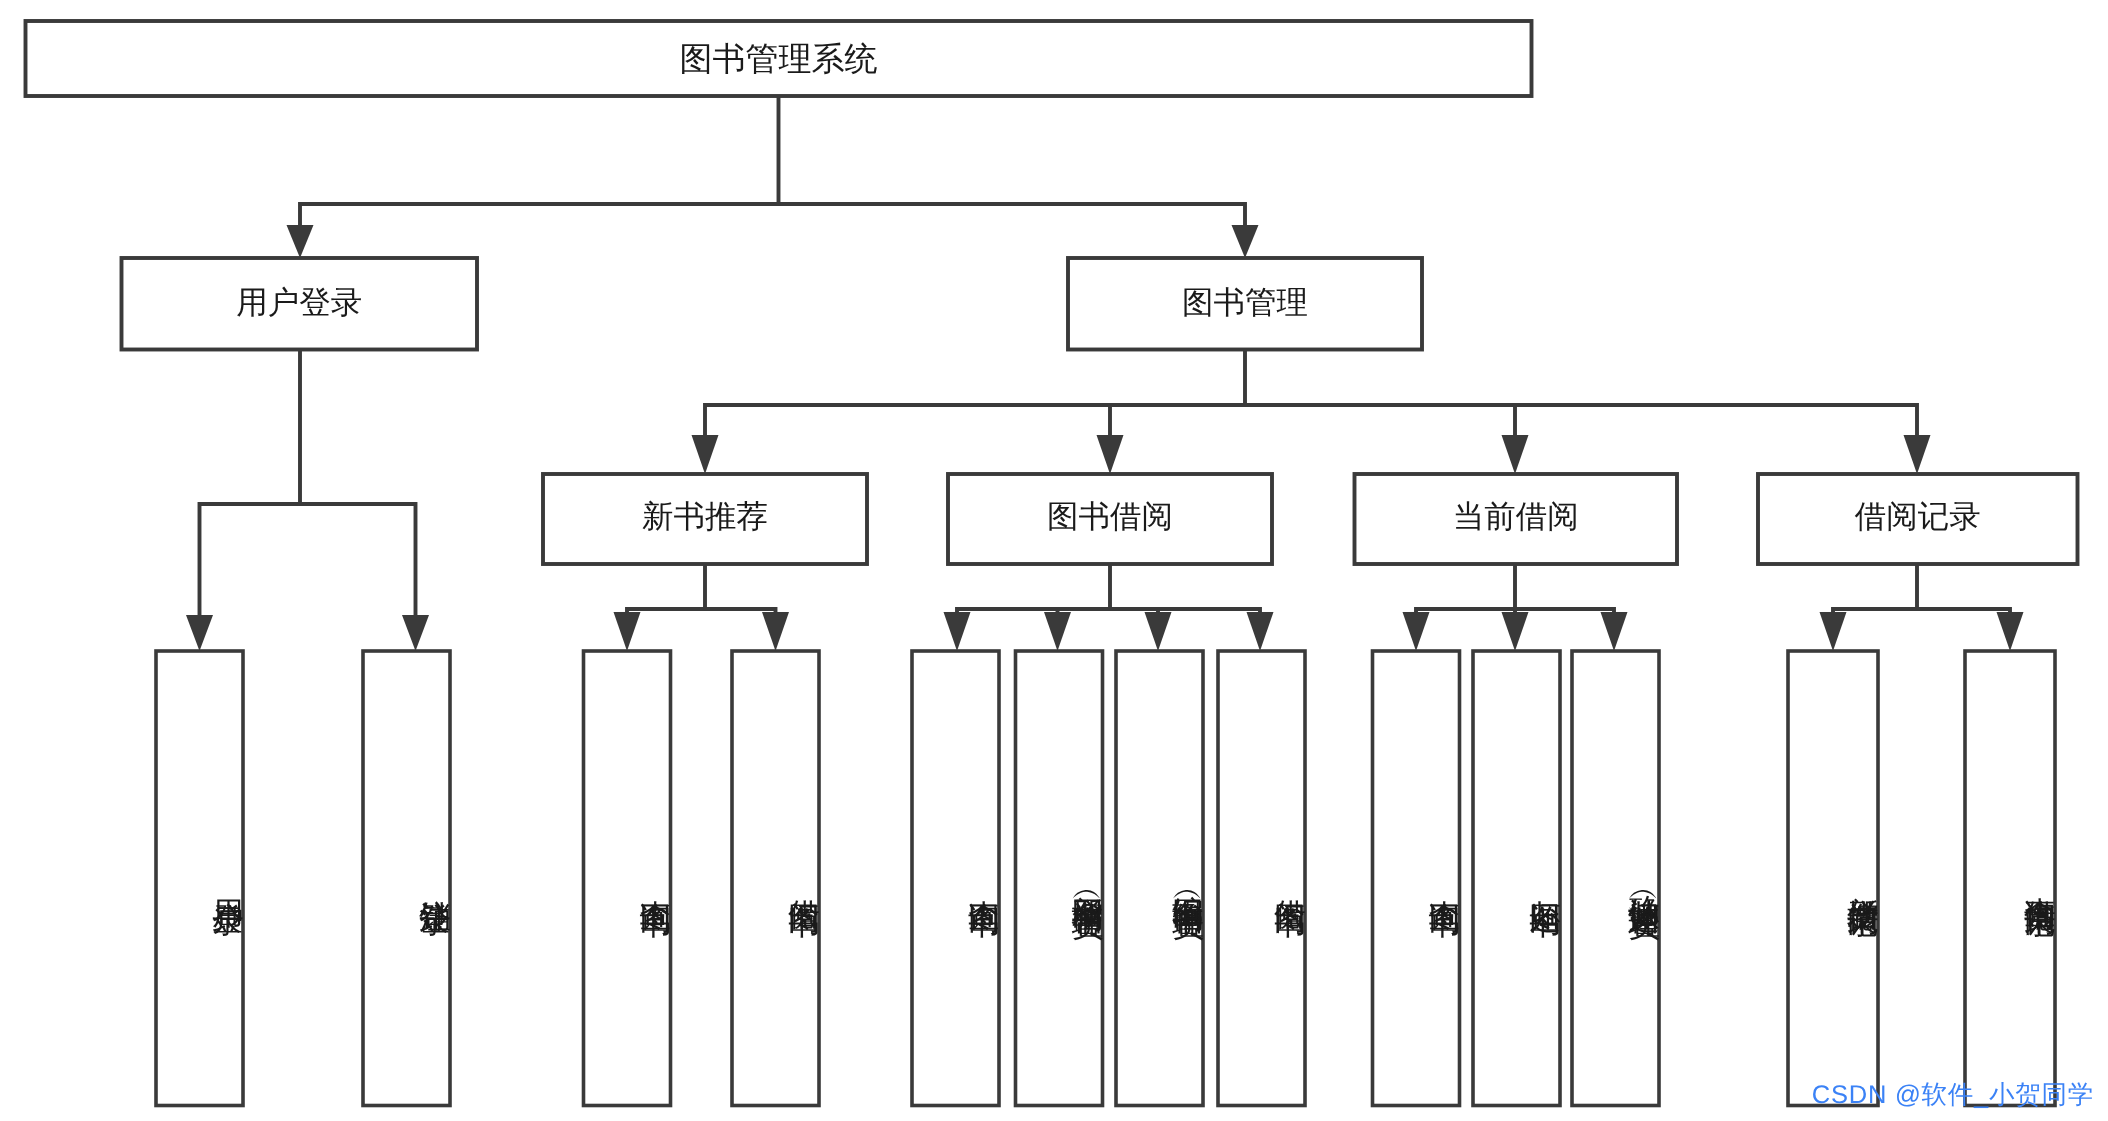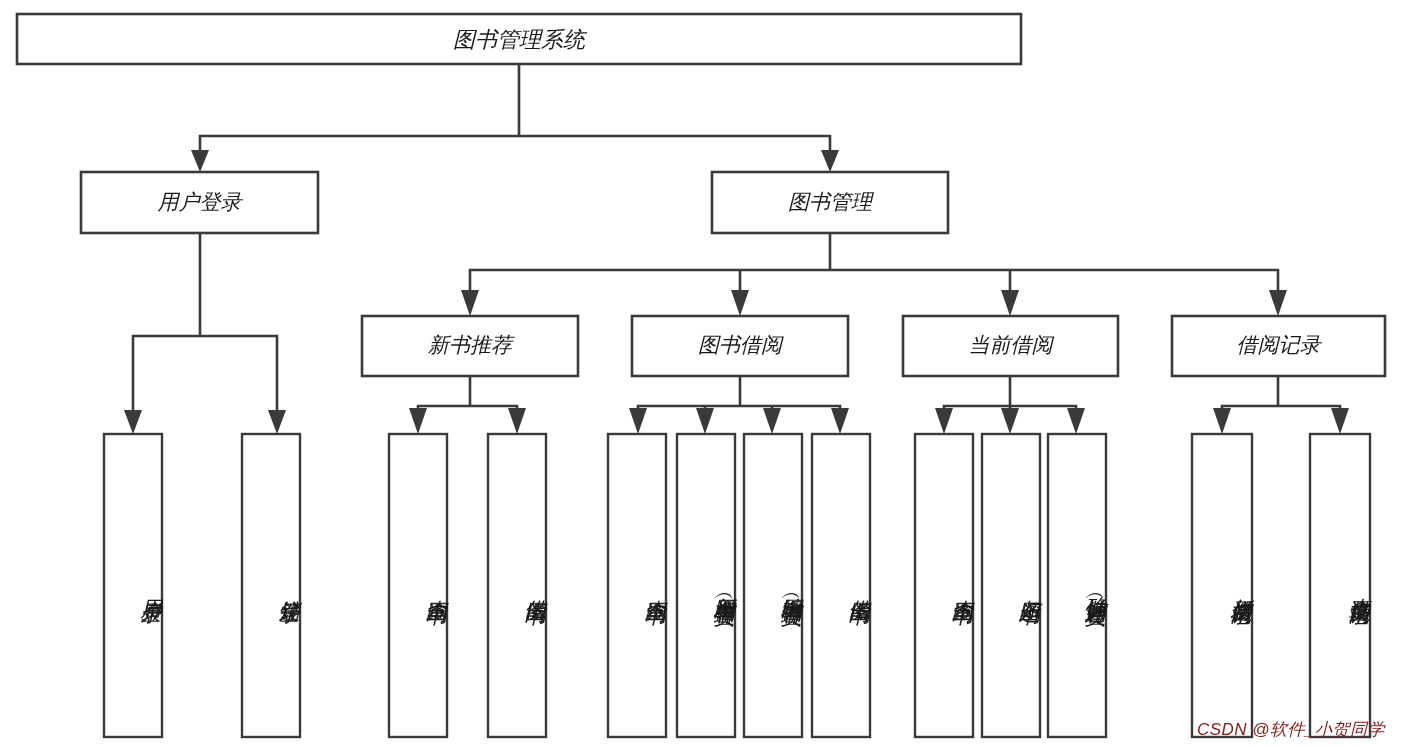--- a/index.html
+++ b/index.html
@@ -11,21 +11,20 @@
     width: 1405px;
     height: 747px;
     font-family: "Liberation Sans", "DejaVu Sans", sans-serif;
     overflow: hidden;
     position: relative;
   }
   #diagram-root {
     position: relative;
     width: 1405px;
     height: 747px;
-    font-style: italic;
   }
   svg#flow {
     position: absolute;
     left: 0;
     top: 0;
     width: 1405px;
     height: 747px;
     display: block;
   }
   .node-box {
@@ -67,25 +66,25 @@
     font-size: 21px;
     line-height: 1.06;
     color: #1a1a1a;
     letter-spacing: 1.5px;
     text-align: center;
     pointer-events: none;
     user-select: none;
   }
   .watermark {
     position: absolute;
-    right: 20px;
+    right: 9px;
     bottom: 6px;
     font-family: "Liberation Sans", "DejaVu Sans", sans-serif;
     font-size: 17px;
-    color: #7f1d1d;
+    color: #3b82f6;
     letter-spacing: 0.5px;
     user-select: none;
     white-space: nowrap;
   }
 </style>
 </head>
 <body>
 
 <div id="diagram-root">
 

